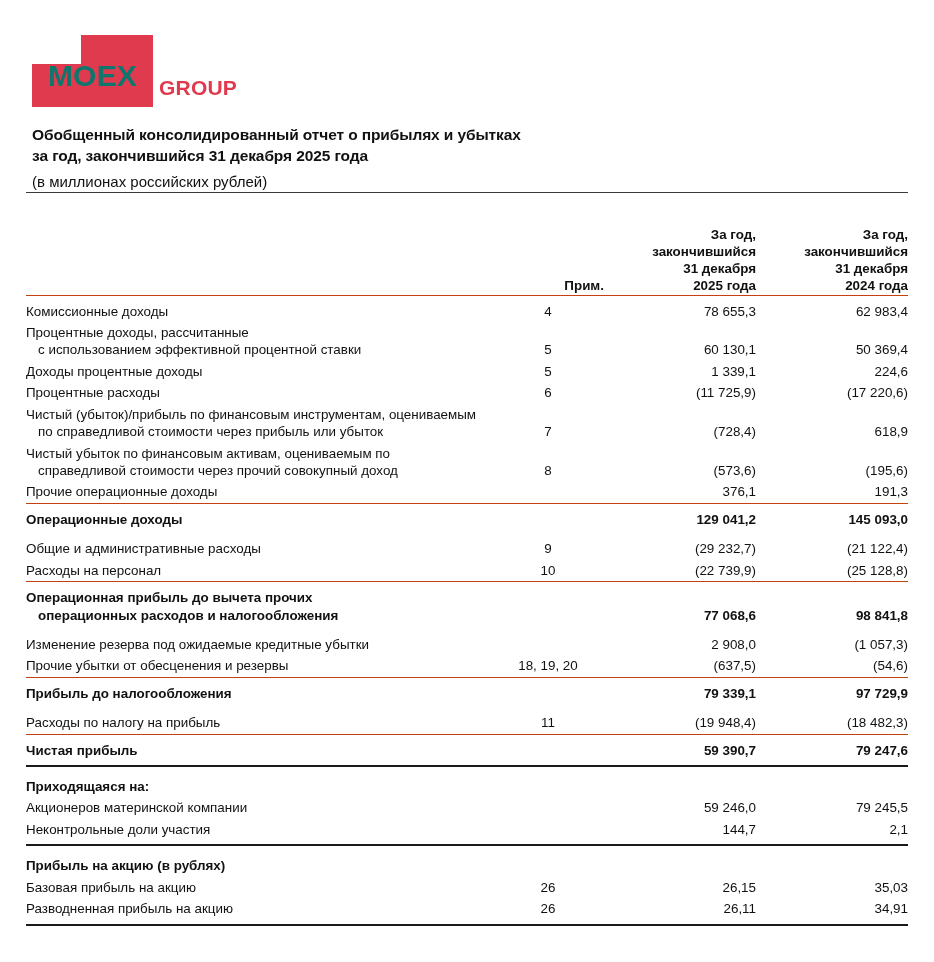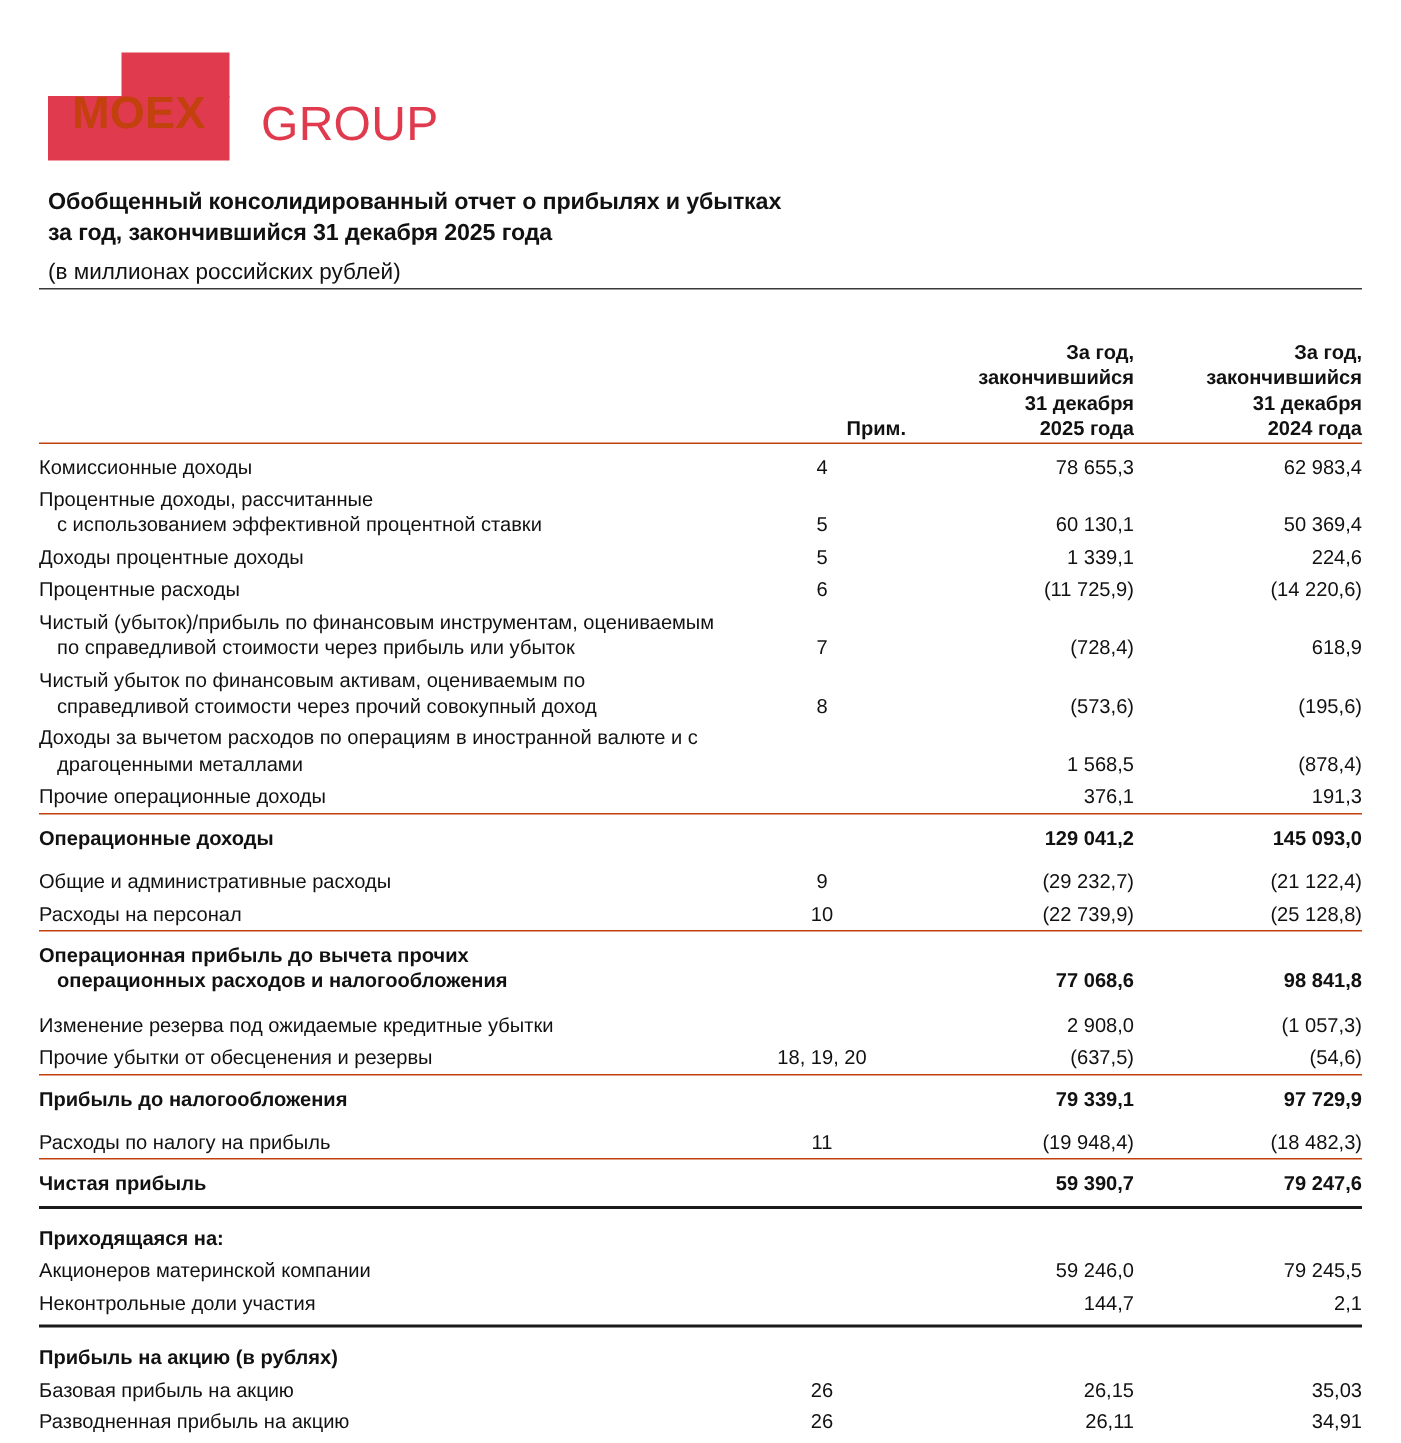--- a/index.html
+++ b/index.html
@@ -57,34 +57,34 @@
   }
   .logo-moex {
     position: absolute;
     left: 0;
     top: 29px;
     width: 121px;
     height: 43px;
     display: flex;
     align-items: center;
     justify-content: center;
-    color: #c2410c;
+    color: #0f766e;
     font-size: 30px;
     font-weight: bold;
     letter-spacing: 0.2px;
     line-height: 1;
     padding-bottom: 20px;
     box-sizing: border-box;
   }
   .logo-group {
     color: var(--brand);
-    font-size: 32px;
-    font-weight: normal;
+    font-size: 21px;
+    font-weight: bold;
     line-height: 1;
-    margin-left: 21px;
+    margin-left: 6px;
     padding-bottom: 9px;
     letter-spacing: 0.2px;
   }
 
   
   .doc-title {
     position: absolute;
     left: 32px;
     top: 124px;
     width: 860px;
@@ -235,21 +235,21 @@
         <td class="label">Доходы процентные доходы</td>
         <td class="note">5</td>
         <td class="num">1 339,1</td>
         <td class="num">224,6</td>
       </tr>
 
       <tr class="row">
         <td class="label">Процентные расходы</td>
         <td class="note">6</td>
         <td class="num">(11 725,9)</td>
-        <td class="num">(14 220,6)</td>
+        <td class="num">(17 220,6)</td>
       </tr>
 
       <tr class="row">
         <td class="label">
           <span>Чистый (убыток)/прибыль по финансовым инструментам, оцениваемым</span>
           <span class="label-indent">по справедливой стоимости через прибыль или убыток</span>
         </td>
         <td class="note">7</td>
         <td class="num">(728,4)</td>
         <td class="num">618,9</td>
@@ -258,29 +258,20 @@
       <tr class="row">
         <td class="label">
           <span>Чистый убыток по финансовым активам, оцениваемым по</span>
           <span class="label-indent">справедливой стоимости через прочий совокупный доход</span>
         </td>
         <td class="note">8</td>
         <td class="num">(573,6)</td>
         <td class="num">(195,6)</td>
       </tr>
 
-      <tr class="row">
-        <td class="label">
-          <span>Доходы за вычетом расходов по операциям в иностранной валюте и с</span>
-          <span class="label-indent">драгоценными металлами</span>
-        </td>
-        <td class="note"></td>
-        <td class="num">1 568,5</td>
-        <td class="num">(878,4)</td>
-      </tr>
 
       <tr class="row">
         <td class="label">Прочие операционные доходы</td>
         <td class="note"></td>
         <td class="num">376,1</td>
         <td class="num">191,3</td>
       </tr>
 
       <tr class="row bold rule-top tall">
         <td class="label">Операционные доходы</td>

